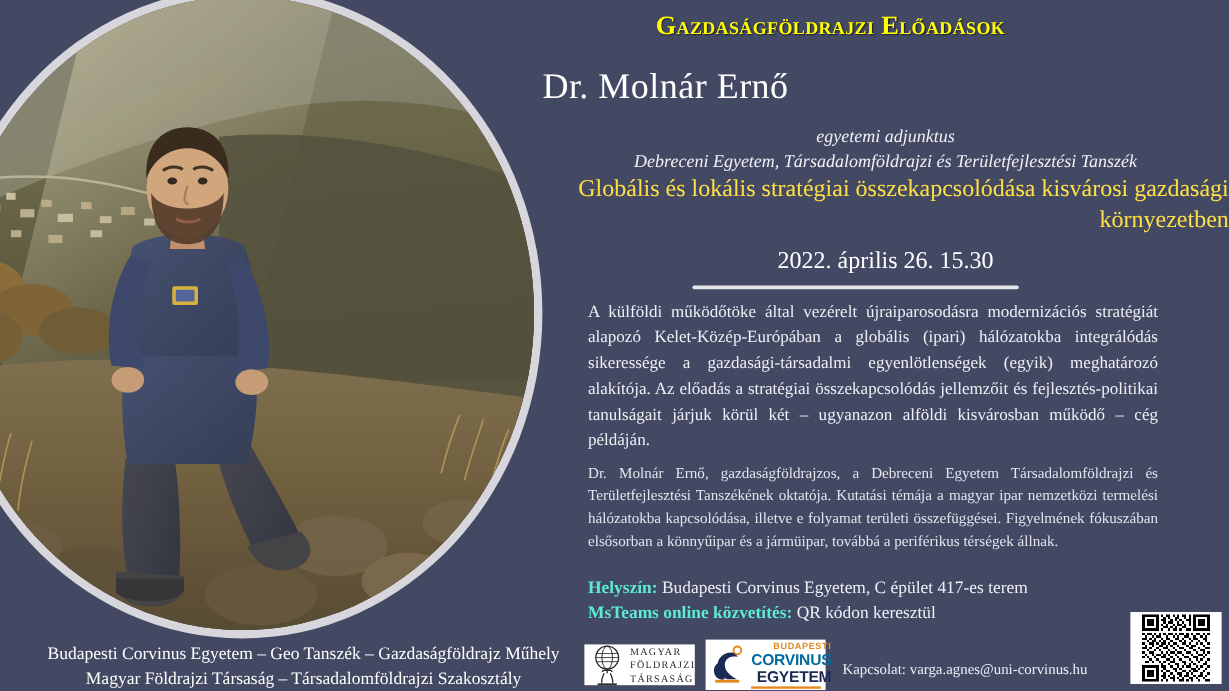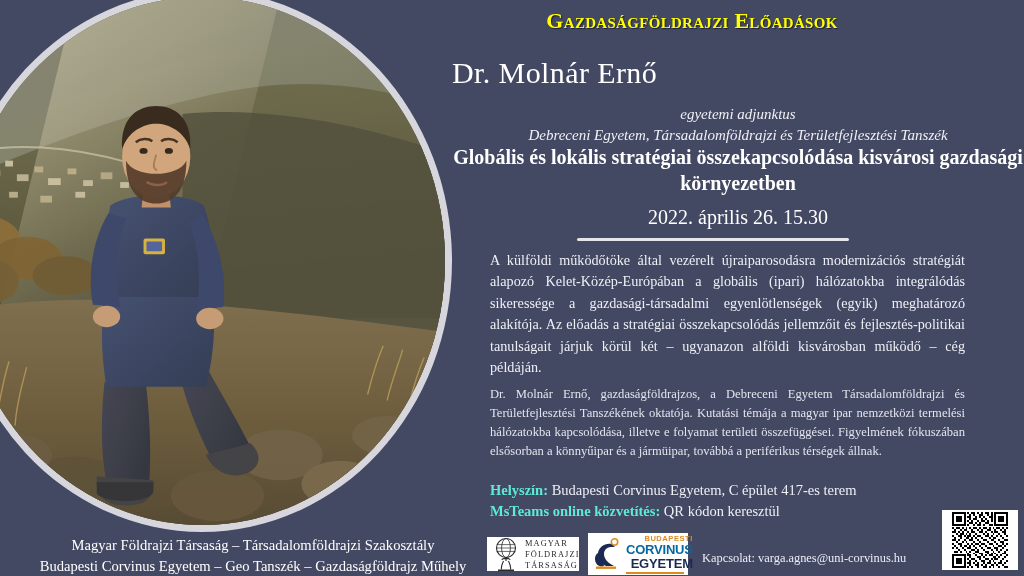--- a/index.html
+++ b/index.html
@@ -41,22 +41,22 @@
   }
   .speaker{
     position:absolute;left:0;top:56px;width:572px;text-align:left;
     font-size:30px;color:#ffffff;letter-spacing:.4px;
   }
   .affil{
     position:absolute;left:8px;top:104px;width:556px;text-align:center;
     font-style:italic;font-size:15px;line-height:21px;color:#f0f0f5;
   }
   .lecture-title{
-    position:absolute;left:0px;top:144px;width:572px;text-align:center;
-    color:#ffffff;font-size:20px;line-height:26px;font-weight:bold;
+    position:absolute;left:0px;top:144px;width:572px;text-align:right;
+    color:#fde047;font-size:20px;line-height:26px;font-weight:normal;
   }
   .date{
     position:absolute;left:0;top:206px;width:572px;text-align:center;
     font-size:20px;color:#ffffff;
   }
   .rule{
     position:absolute;left:125px;top:238px;width:272px;height:3px;
     background:#e5e5ea;border-radius:2px;
   }
   .abstract{
@@ -274,22 +274,22 @@
       </div>
       <div>
         <b>MsTeams online közvetítés:</b>
         <span>QR kódon keresztül</span>
       </div>
     </div>
 
   </div>
 
   <div class="footer-text">
+    <div>Budapesti Corvinus Egyetem – Geo Tanszék – Gazdaságföldrajz Műhely</div>
     <div>Magyar Földrajzi Társaság – Társadalomföldrajzi Szakosztály</div>
-    <div>Budapesti Corvinus Egyetem – Geo Tanszék – Gazdaságföldrajz Műhely</div>
   </div>
 
   <div class="logos">
 
     <div class="logo-box logo-mfk">
       <svg class="globe" viewBox="0 0 32 36" aria-hidden="true">
         <circle cx="16" cy="12" r="9.5" fill="none" stroke="#2b2b2b" stroke-width="1.1"></circle>
         <ellipse cx="16" cy="12" rx="4.4" ry="9.5" fill="none" stroke="#2b2b2b" stroke-width=".8"></ellipse>
         <path d="M6.8,8.6 H25.2 M6.5,12 H25.5 M6.8,15.4 H25.2" stroke="#2b2b2b" stroke-width=".7"></path>
         <path d="M16,21.5 L16,25 M12,24 C12,21.8 20,21.8 20,24" stroke="#2b2b2b" stroke-width="1.1" fill="none"></path>

